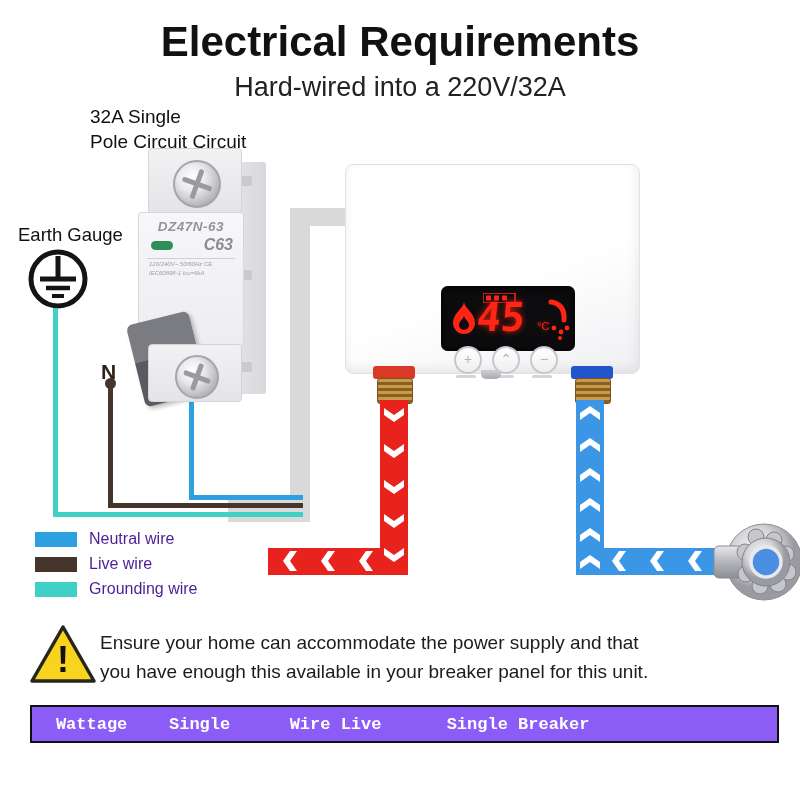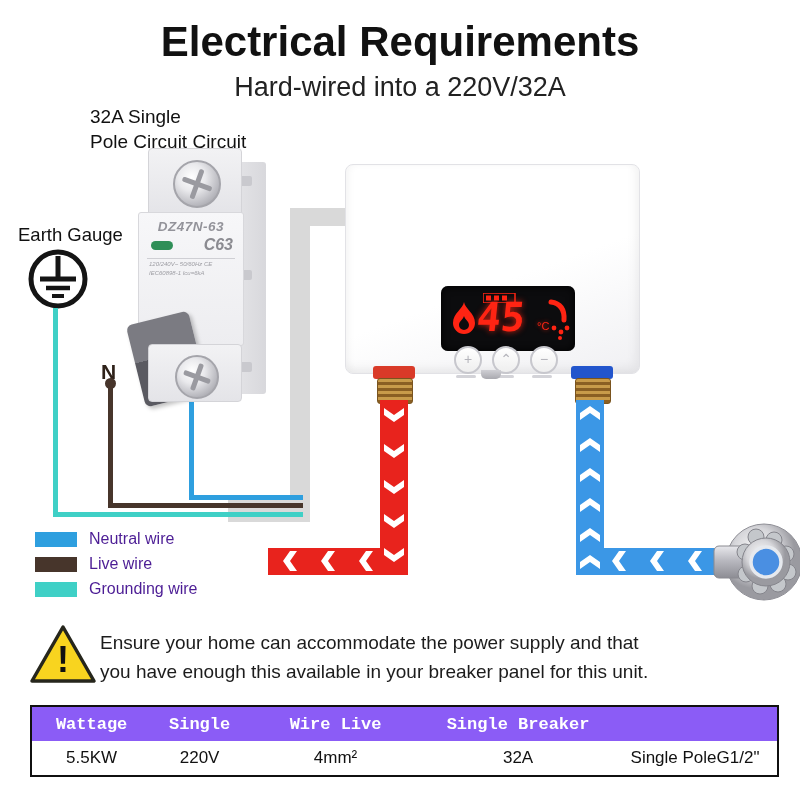--- a/index.html
+++ b/index.html
@@ -329,22 +329,15 @@
     <div>you have enough this available in your breaker panel for this unit.</div>
   </div>
 
   <div class="abs spec-table">
     <div class="tr th-row" style="background: #8b5cf6; font-family: Liberation Mono, monospace;">
       <div class="cell c0">Wattage</div>
       <div class="cell c1">Single</div>
       <div class="cell c2">Wire Live</div>
       <div class="cell c3">Single Breaker</div>
     </div>
-    <div class="tr td-row">
-      <div class="cell c0">5.5KW</div>
-      <div class="cell c1">220V</div>
-      <div class="cell c2">4mm²</div>
-      <div class="cell c3">32A</div>
-      <div class="cell c4">Single PoleG1/2"</div>
-    </div>
   </div>
 
 </div>
 
 </body></html>

